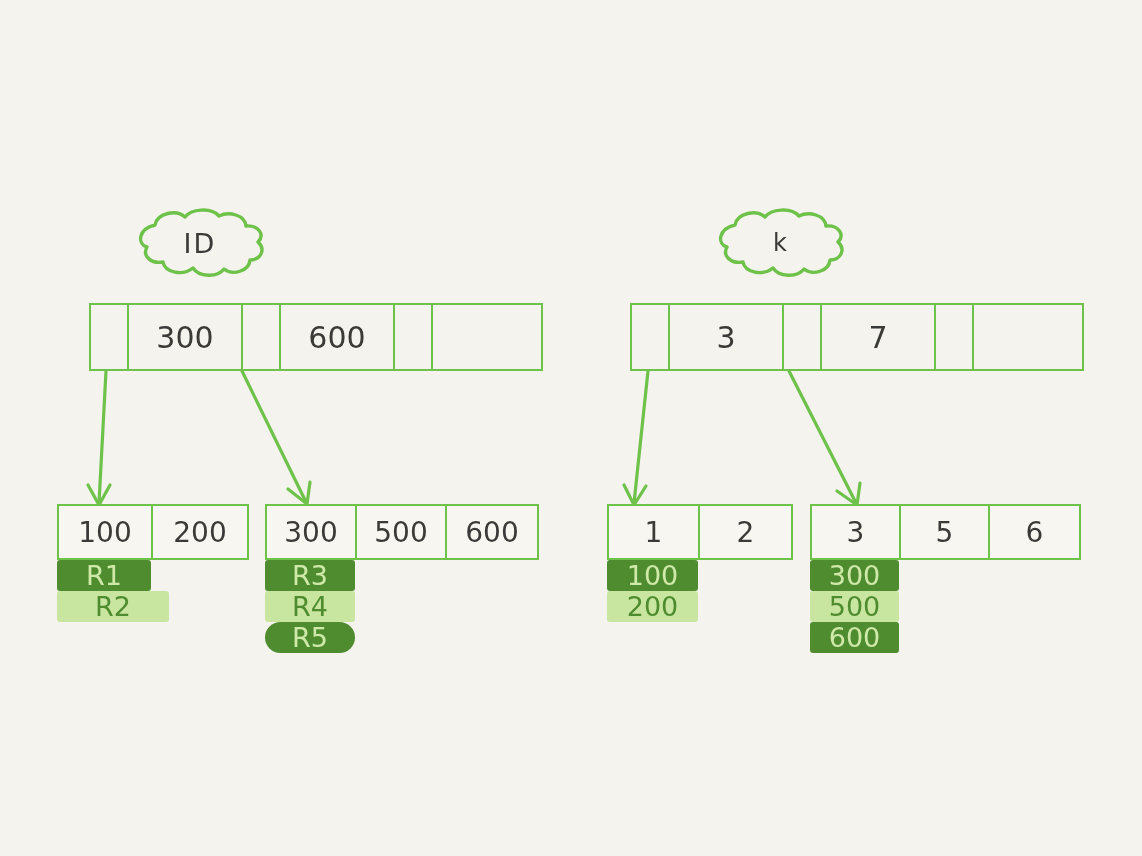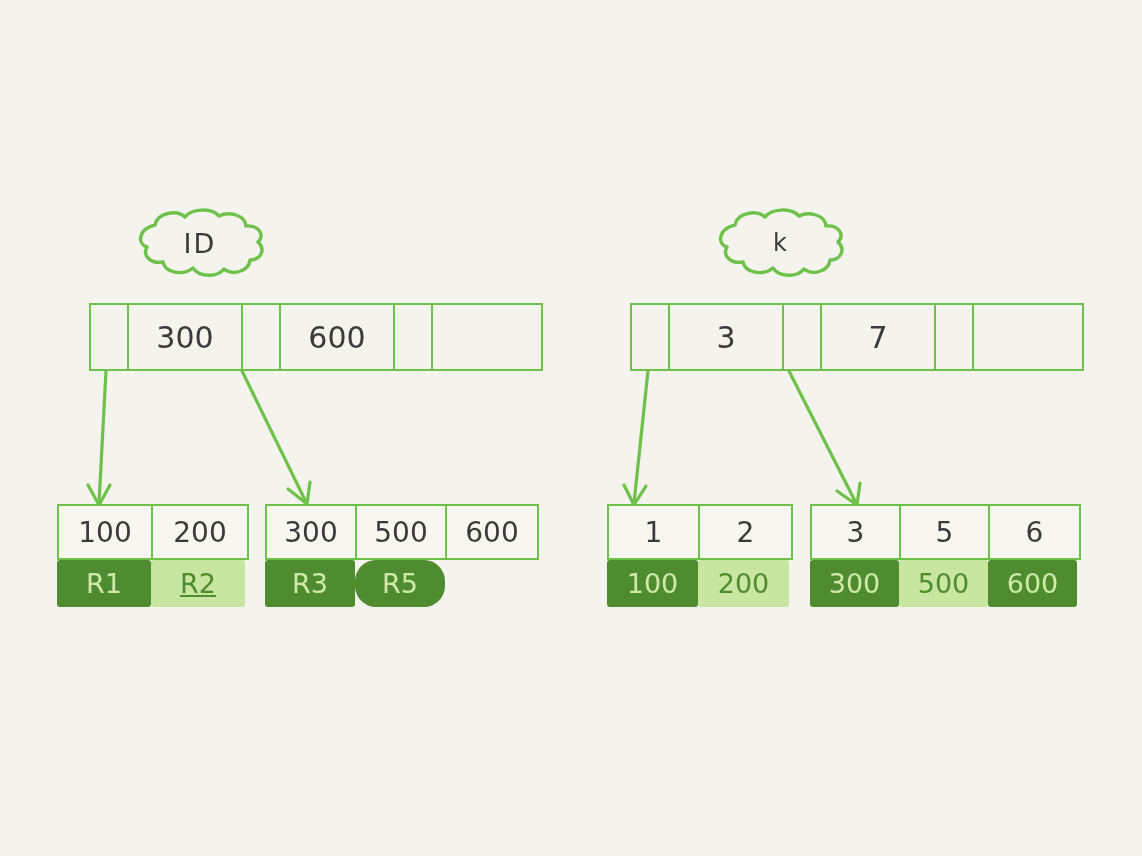--- a/index.html
+++ b/index.html
@@ -94,20 +94,21 @@
     justify-content: center;
     font-size: 28px;
     color: #3a3a38;
     font-family: "DejaVu Sans", sans-serif;
   }
   .leaf-keys .kcell:last-child { border-right: none; }
 
   .leaf-recs {
     display: flex;
     height: 47px;
+    flex-direction: column;
   }
   .leaf-recs .rcell {
     box-sizing: border-box;
     display: flex;
     align-items: center;
     justify-content: center;
     font-size: 27px;
     font-family: "DejaVu Sans", sans-serif;
     border-radius: 3px;
   }
@@ -170,32 +171,33 @@
     <div class="cell tail"></div>
   </div>
 
   <div class="leaf" style="left:57px; top:499px;">
     <div class="leaf-keys">
       <div class="kcell" style="width:94px;">100</div>
       <div class="kcell" style="width:94px;">200</div>
     </div>
     <div class="leaf-recs">
       <div class="rcell dark" style="width:94px;">R1</div>
-      <div class="rcell light" style="width:94px;text-decoration:underline;">R2</div>
+      <div class="rcell light" style="width:112px;">R2</div>
     </div>
   </div>
 
   <div class="leaf" style="left:265px; top:499px;">
     <div class="leaf-keys">
       <div class="kcell" style="width:90px;">300</div>
       <div class="kcell" style="width:90px;">500</div>
       <div class="kcell" style="width:90px;">600</div>
     </div>
     <div class="leaf-recs">
       <div class="rcell dark" style="width:90px;">R3</div>
+      <div class="rcell light" style="width:90px;">R4</div>
       <div class="rcell dark" style="width:90px;border-radius:21px;">R5</div>
     </div>
   </div>
 
   <div class="cloud" style="left:705px; top:198px;">
     <svg viewBox="0 0 150 80">
       <path d="M30 22 C32 10, 52 6, 60 14 C66 6, 86 4, 94 13
                C104 8, 120 12, 121 23 C134 22, 140 32, 133 39
                C141 46, 136 57, 125 57 C124 68, 108 73, 99 66
                C92 75, 74 74, 68 65 C58 73, 40 70, 38 59

